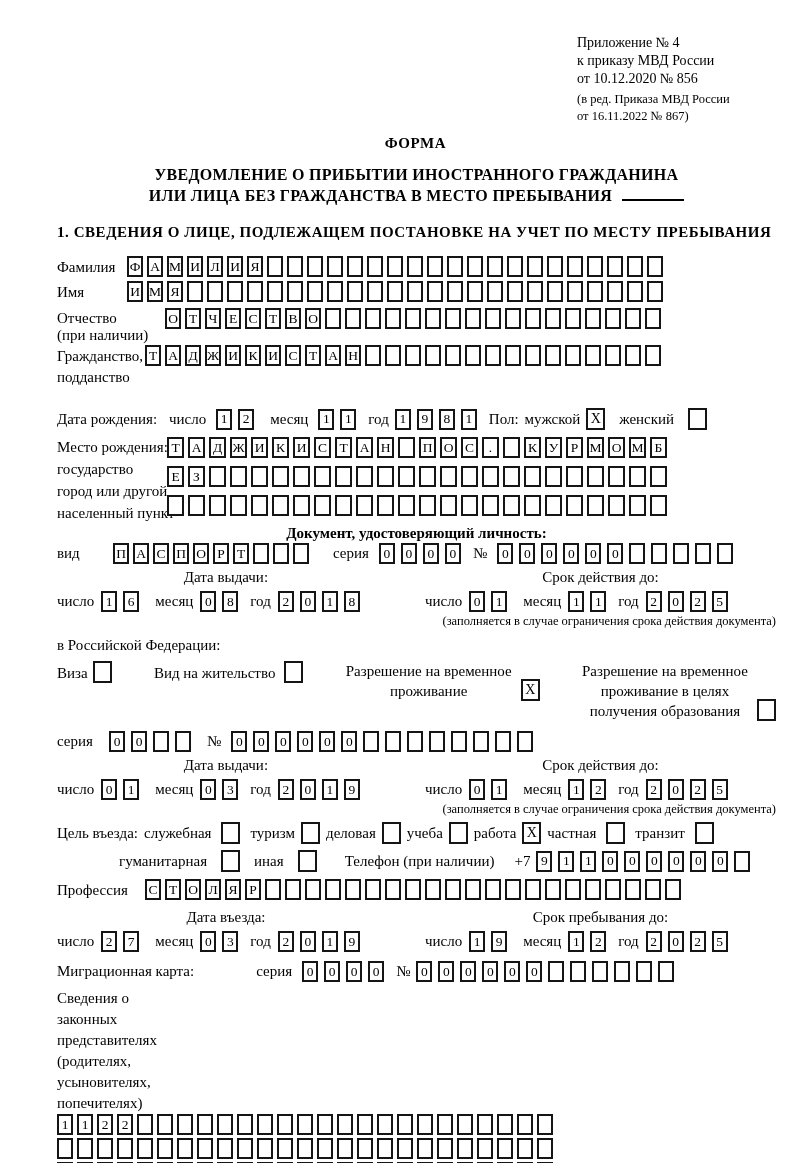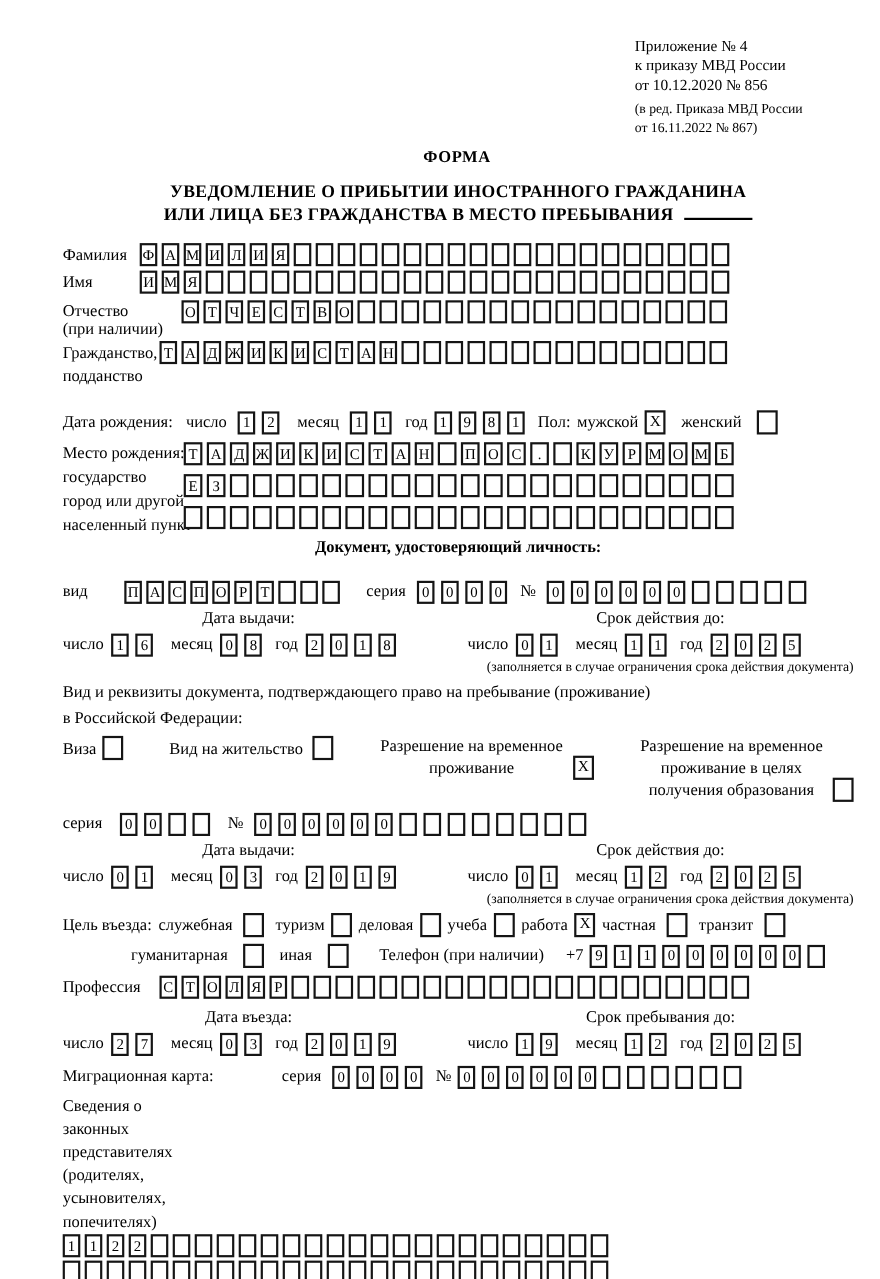--- a/index.html
+++ b/index.html
@@ -76,20 +76,21 @@
       <div>от 16.11.2022 № 867)</div>
     </div>
   </div>
   <div class="forma">ФОРМА</div>
 
   <div class="title">
     <div>УВЕДОМЛЕНИЕ О ПРИБЫТИИ ИНОСТРАННОГО ГРАЖДАНИНА</div>
     <div><span>ИЛИ ЛИЦА БЕЗ ГРАЖДАНСТВА В МЕСТО ПРЕБЫВАНИЯ</span><span class="uline"></span></div>
   </div>
 
+  <div class="sec-head">1. СВЕДЕНИЯ О ЛИЦЕ, ПОДЛЕЖАЩЕМ ПОСТАНОВКЕ НА УЧЕТ ПО МЕСТУ ПРЕБЫВАНИЯ</div>
 
   <div class="frow" style="margin-top:15px">
     <span class="flabel" style="width:70px">Фамилия</span>
     <span class="cellrow">
         <span class="cell">Ф</span>
         <span class="cell">А</span>
         <span class="cell">М</span>
         <span class="cell">И</span>
         <span class="cell">Л</span>
         <span class="cell">И</span>
@@ -318,21 +319,21 @@
         <span class="cell"></span>
         <span class="cell"></span>
         <span class="cell"></span>
         <span class="cell"></span>
         <span class="cell"></span>
       </span>
   </div>
 
   <div class="center-bold" style="margin-top:2px">Документ, удостоверяющий личность:</div>
 
-  <div class="prow" style="margin-top:21px">
+  <div class="prow" style="margin-top:1px">
     <span style="width:56px">вид</span>
     <span class="cellrow">
         <span class="cell">П</span>
         <span class="cell">А</span>
         <span class="cell">С</span>
         <span class="cell">П</span>
         <span class="cell">О</span>
         <span class="cell">Р</span>
         <span class="cell">Т</span>
         <span class="cell"></span>
@@ -404,21 +405,20 @@
             <span class="cell">0</span>
             <span class="cell">2</span>
             <span class="cell">5</span>
           </span>
       </div>
     </div>
   </div>
   <div class="note">(заполняется в случае ограничения срока действия документа)</div>
 
   <div style="font-size:15px; line-height:23px; margin-top:5px">
-    <div>Вид и реквизиты документа, подтверждающего право на пребывание (проживание)</div>
     <div>в Российской Федерации:</div>
   </div>
 
   <div class="visa-row">
     <div class="vitem">
       <span class="vlabel" style="margin-right:5px">Виза</span>
       <span class="cbox"></span>
     </div>
     <div class="vitem">
       <span class="vlabel">Вид на жительство</span>

